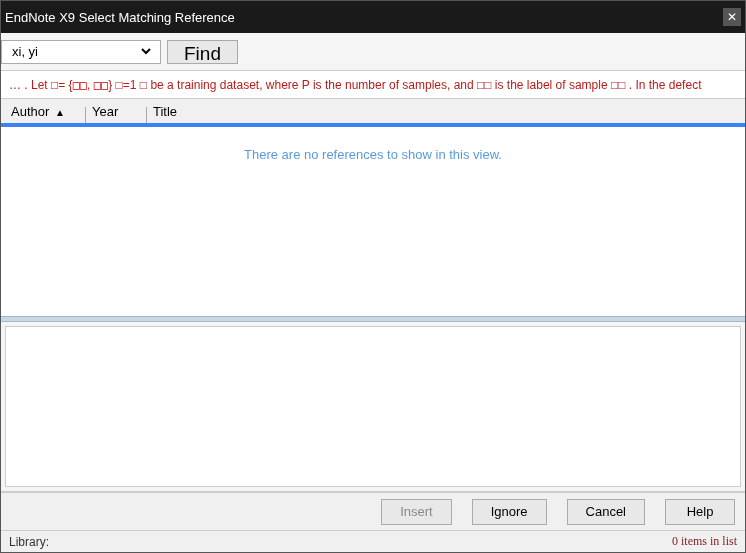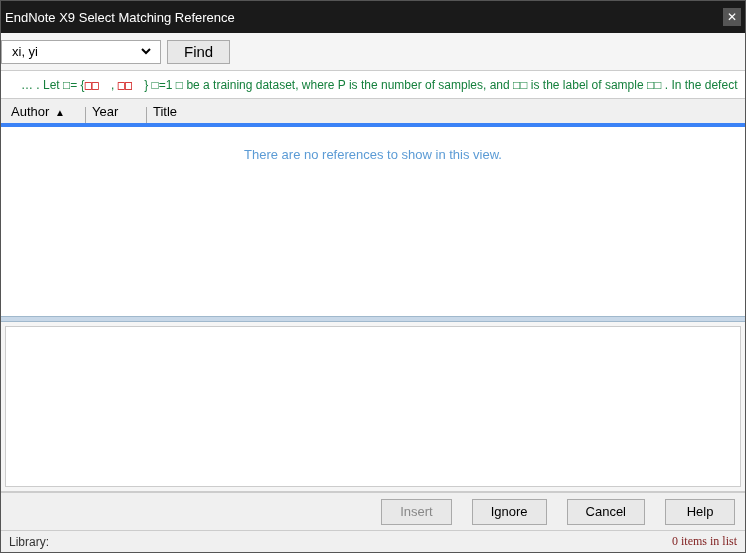--- a/index.html
+++ b/index.html
@@ -80,21 +80,21 @@
       outline: none;
       cursor: pointer;
     }
 
     .find-button {
       padding: 2px 16px;
       height: 24px;
       background: #e8e8e8;
       border: 1px solid #aaa;
       cursor: pointer;
-      font-size: 15px;
+      font-size: 19px;
     }
 
     .context-text {
       background: #fff;
       border-bottom: 1px solid #ccc;
       padding: 4px 8px;
       font-size: 12px;
       color: #333;
       white-space: nowrap;
       overflow: hidden;
@@ -103,22 +103,21 @@
       display: flex;
       align-items: center;
     }
 
     .context-math {
       color: #cc0000;
       font-family: monospace;
     }
 
     .context-normal {
-      color: #15803d;
-      margin-left: 12px;
+      color: #b91c1c;
     }
 
     .column-headers {
       background: #f0f0f0;
       border-bottom: 4px solid #3b82f6;
       display: flex;
       align-items: flex-end;
       flex-shrink: 0;
       height: 28px;
       padding: 0 4px;

